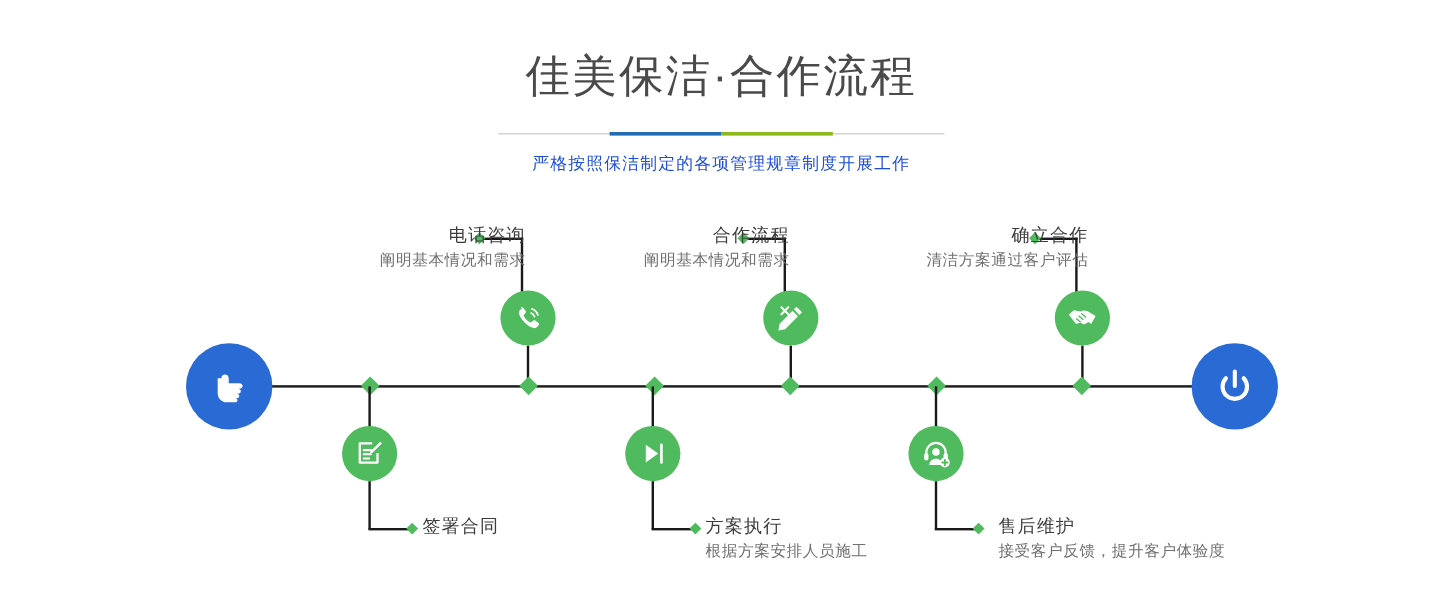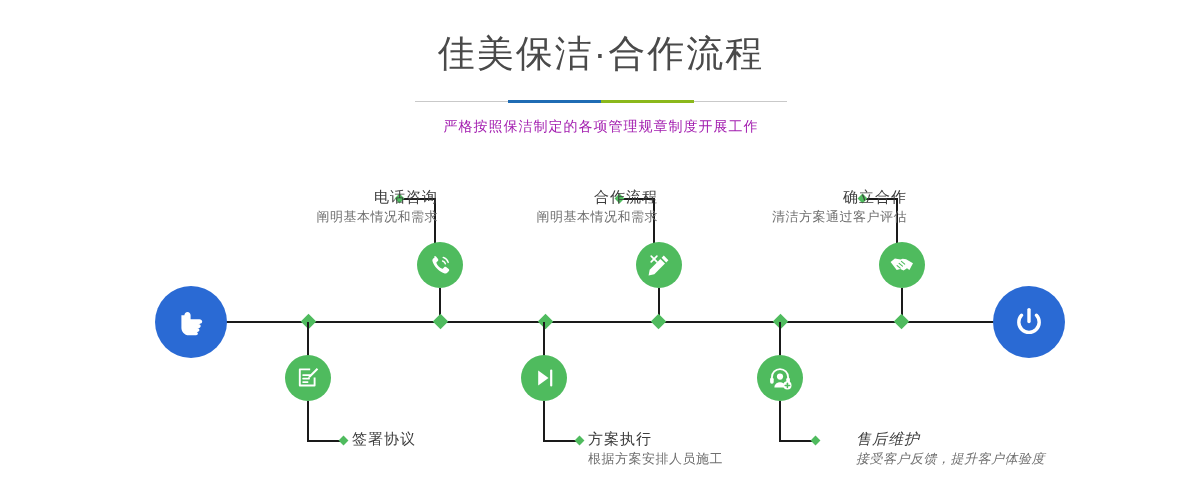--- a/index.html
+++ b/index.html
@@ -10,36 +10,36 @@
     font-family:"Liberation Sans","DejaVu Sans",sans-serif;
     overflow:hidden;
     position:relative;
   }
   .page{position:relative;width:1202px;height:502px;}
 
   
   .header{position:absolute;left:0;top:0;width:1202px;text-align:center;}
   .title{
     font-size:37px;line-height:44px;color:#4a4a4a;font-weight:normal;
-    letter-spacing:2px;margin:0;padding-top:32px;
+    letter-spacing:2px;margin:0;padding-top:42px;
   }
   .divider{
     position:relative;width:372px;height:3px;margin:24px auto 0 auto;
   }
   .divider .rule{
     position:absolute;left:0;top:1px;width:372px;height:1px;background:#c9c9c9;
   }
   .divider .seg-blue{
     position:absolute;left:93px;top:0;width:93px;height:3px;background:#1f6cb4;
   }
   .divider .seg-green{
     position:absolute;left:186px;top:0;width:93px;height:3px;background:#8bb81b;
   }
   .subtitle{
-    font-size:14px;line-height:20px;color:#a21caf;margin:0;padding-top:13px;
+    font-size:14px;line-height:20px;color:#1d4ed8;margin:0;padding-top:13px;
     letter-spacing:1px;
   }
 
   
   .timeline{position:absolute;left:0;top:0;width:1202px;height:502px;padding-left:12px;}
   .axis{
     position:absolute;left:180px;top:321px;width:840px;height:2px;background:#1a1a1a;
   }
 
   .diamond{
@@ -141,21 +141,21 @@
           <line x1="8.1" y1="13.6" x2="14.1" y2="13.6" stroke="#ffffff" stroke-width="1.7" stroke-linecap="round"></line>
           <line x1="8.1" y1="17.1" x2="12.6" y2="17.1" stroke="#ffffff" stroke-width="1.7" stroke-linecap="round"></line>
           <path fill="#ffffff" d="M21.8 3.1l1.4 1.4-8 8-2.1.7.7-2.1 8-8z"></path>
         </svg>
       </span>
     </div>
     <div class="vline" style="left:307px;top:401px;height:40px;"></div>
     <div class="hline" style="left:307px;top:440px;width:36px;"></div>
     <div class="diamond small" style="left:340px;top:437px;"></div>
     <div class="lbl bottom" style="left:352px;top:428px;">
-      <div class="t">签署协议</div>
+      <div class="t">签署合同</div>
     </div>
 
     <div class="diamond" style="left:540px;top:316px;"></div>
     <div class="vline" style="left:653px;top:198px;height:46px;"></div>
     <div class="hline" style="left:620px;top:198px;width:35px;"></div>
     <div class="diamond small" style="left:616px;top:195px;"></div>
     <div class="vline" style="left:658px;top:288px;height:34px;"></div>
     <div class="bubble" style="left:636px;top:242px;">
       <span>
         <svg width="28" height="28" viewBox="0 0 28 28" aria-hidden="true">
@@ -219,19 +219,19 @@
           <path fill="#ffffff" d="M7.4 22.4c0-3 2.5-5.2 5.6-5.2s5.6 2.2 5.6 5.2H7.4z"></path>
           <circle cx="20.4" cy="20.4" r="4.1" fill="#ffffff"></circle>
           <line x1="20.4" y1="18.2" x2="20.4" y2="22.6" stroke="#4fbb5e" stroke-width="1.5" stroke-linecap="round"></line>
           <line x1="18.2" y1="20.4" x2="22.6" y2="20.4" stroke="#4fbb5e" stroke-width="1.5" stroke-linecap="round"></line>
         </svg>
       </span>
     </div>
     <div class="vline" style="left:779px;top:401px;height:40px;"></div>
     <div class="hline" style="left:779px;top:440px;width:36px;"></div>
     <div class="diamond small" style="left:812px;top:437px;"></div>
-    <div class="lbl bottom" style="left:856px;top:428px;font-style:italic;">
+    <div class="lbl bottom" style="left:832px;top:428px;">
       <div class="t">售后维护</div>
       <div class="d">接受客户反馈，提升客户体验度</div>
     </div>
 
   </div>
 </div>
 
 </body></html>

